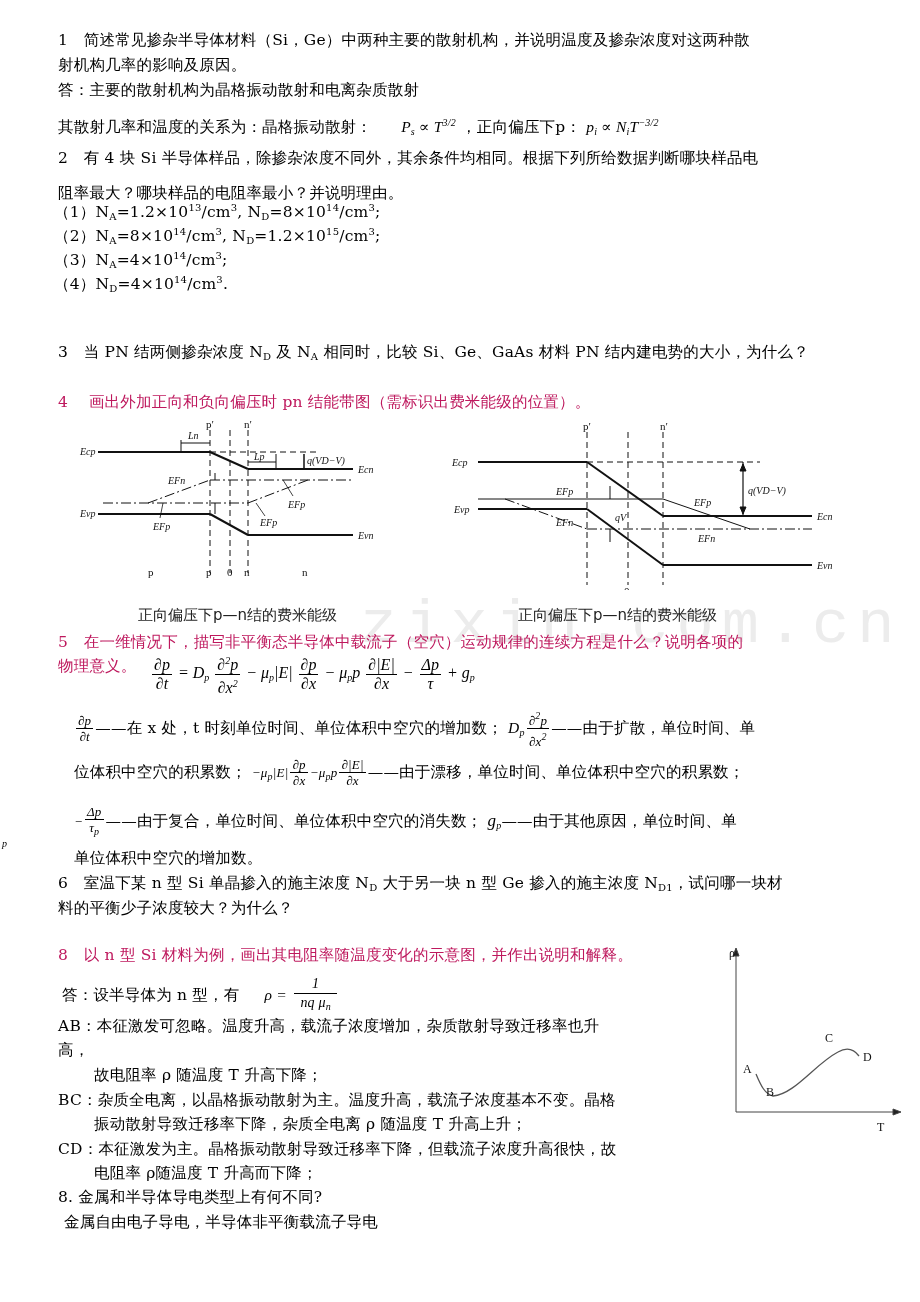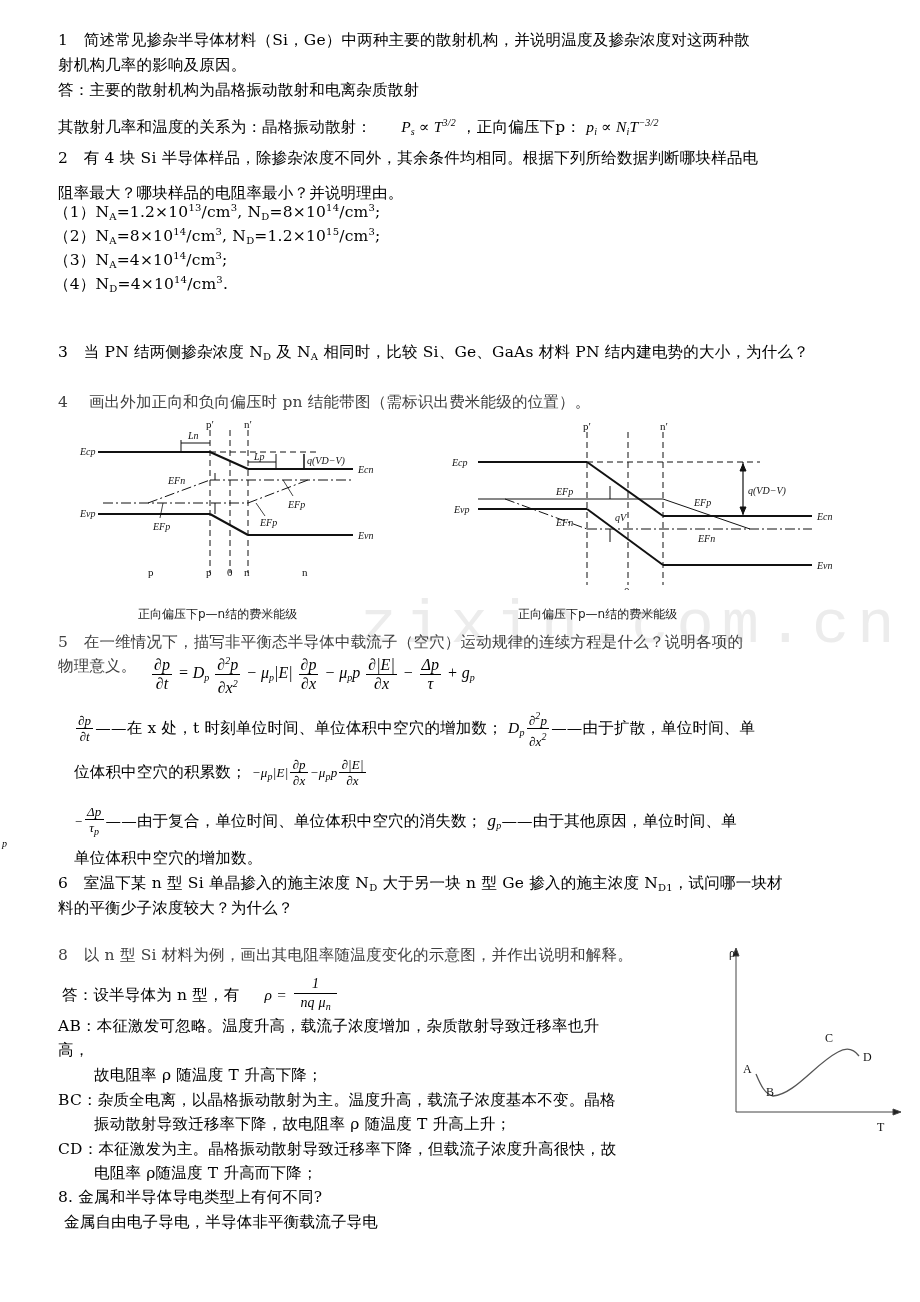--- a/index.html
+++ b/index.html
@@ -1,30 +1,30 @@
 <!DOCTYPE html>
 <html><head>
 <meta charset="utf-8">
 <style>
   html, body { margin:0; padding:0; background:#fff; }
   body { width:920px; height:1302px; position:relative; overflow:hidden;
          font-family: "DejaVu Serif", "Liberation Serif", serif; color:#000; }
   .line { position:absolute; left:58px; font-size:15.5px; line-height:20px; white-space:nowrap; letter-spacing:0.2px; }
-  .red { color:#404040; }
+  .red { color:#be185d; }
   .sub { font-size:10px; vertical-align:-3px; }
   .sup { font-size:10px; vertical-align:6px; }
   .math { font-family: "Liberation Serif", "DejaVu Serif", serif; font-style:italic; }
   .frac { display:inline-block; vertical-align:middle; text-align:center; font-family:"Liberation Serif", serif; font-style:italic; margin:0 2px; }
   .frac > span { display:block; line-height:18px; }
   .frac .num { border-bottom:1px solid #000; padding:0 2px; }
   .frac.sm { font-size:13px; }
   .frac.sm > span { line-height:15px; }
   .watermark { position:absolute; left:360px; top:590px; font-family:Liberation Mono, monospace; font-size:62px;
                color:rgba(200,200,200,0.35); letter-spacing:8px; pointer-events:none; }
-  .cap { position:absolute; font-family:"DejaVu Sans", sans-serif; font-size:12px; color:#222; white-space:nowrap; }
+  .cap { position:absolute; font-family:"DejaVu Sans", sans-serif; font-size:15px; color:#222; white-space:nowrap; }
   svg text { font-family:"Liberation Serif", serif; }
 </style>
 </head>
 <body>
 
 <div class="watermark">zixin.com.cn</div>
 
 <div class="line" style="top:30px">1　简述常见掺杂半导体材料（Si，Ge）中两种主要的散射机构，并说明温度及掺杂浓度对这两种散</div>
 <div class="line" style="top:55px">射机构几率的影响及原因。</div>
 <div class="line" style="top:80px">答：主要的散射机构为晶格振动散射和电离杂质散射</div>
@@ -167,21 +167,21 @@
   <span class="frac"><span class="num">∂|E|</span><span>∂x</span></span> −
   <span class="frac"><span class="num">Δp</span><span>τ</span></span> + g<span class="sub">p</span>
 </div>
 
 <div class="line" style="top:708px; left:74px">
   <span class="frac sm"><span class="num">∂p</span><span>∂t</span></span><span>——在 x 处，t 时刻单位时间、单位体积中空穴的增加数；</span>
   <span class="math">D<span class="sub">p</span></span><span class="frac sm"><span class="num">∂<span class="sup">2</span>p</span><span>∂x<span class="sup">2</span></span></span><span>——由于扩散，单位时间、单</span>
 </div>
 <div class="line" style="top:757px; left:74px">
   <span>位体积中空穴的积累数；</span>
-  <span class="math" style="font-size:13px;">−μ<span class="sub">p</span>|E|</span><span class="frac sm"><span class="num">∂p</span><span>∂x</span></span><span class="math" style="font-size:13px;">−μ<span class="sub">p</span>p</span><span class="frac sm"><span class="num">∂|E|</span><span>∂x</span></span>
+  <span class="math" style="font-size:13px;">−μ<span class="sub">p</span>|E|</span><span class="frac sm"><span class="num">∂p</span><span>∂x</span></span><span class="math" style="font-size:13px;">−μ<span class="sub">p</span>p</span><span class="frac sm"><span class="num">∂|E|</span><span>∂x</span></span><span>——由于漂移，单位时间、单位体积中空穴的积累数；</span>
 </div>
 <div class="line" style="top:804px; left:74px">
   <span class="math" style="font-size:13px;">−</span><span class="frac sm"><span class="num">Δp</span><span>τ<span class="sub">p</span></span></span><span>——由于复合，单位时间、单位体积中空穴的消失数；</span>
   <span class="math" style="font-size:17px;">g<span class="sub">p</span></span><span>——由于其他原因，单位时间、单</span>
 </div>
 <div class="math" style="position:absolute; left:2px; top:838px; font-size:10px;">p</div>
 <div class="line" style="top:848px; left:74px">单位体积中空穴的增加数。</div>
 
 <div class="line" style="top:873px">6　室温下某 n 型 Si 单晶掺入的施主浓度 N<span class="sub">D</span> 大于另一块 n 型 Ge 掺入的施主浓度 N<span class="sub">D1</span>，试问哪一块材</div>
 <div class="line" style="top:898px">料的平衡少子浓度较大？为什么？</div>
@@ -189,21 +189,21 @@
 <div class="line red" style="top:945px">8　以 n 型 Si 材料为例，画出其电阻率随温度变化的示意图，并作出说明和解释。</div>
 <div class="line" style="top:975px; left:62px">
   <span>答：设半导体为 n 型，有</span>
   <span class="math" style="margin-left:20px;">ρ =</span>
   <span class="frac" style="font-size:14px;"><span class="num" style="padding:0 18px;">1</span><span>nq μ<span class="sub">n</span></span></span>
 </div>
 <div class="line" style="top:1016px">AB：本征激发可忽略。温度升高，载流子浓度增加，杂质散射导致迁移率也升</div>
 <div class="line" style="top:1040px">高，</div>
 <div class="line" style="top:1065px; left:94px">故电阻率 ρ 随温度 T 升高下降；</div>
 <div class="line" style="top:1090px">BC：杂质全电离，以晶格振动散射为主。温度升高，载流子浓度基本不变。晶格</div>
-<div class="line" style="top:1114px; left:94px">振动散射导致迁移率下降，故电阻率 ρ 随温度 T 升高上升；</div>
+<div class="line" style="top:1114px; left:94px">振动散射导致迁移率下降，杂质全电离 ρ 随温度 T 升高上升；</div>
 <div class="line" style="top:1139px">CD：本征激发为主。晶格振动散射导致迁移率下降，但载流子浓度升高很快，故</div>
 <div class="line" style="top:1163px; left:94px">电阻率 ρ随温度 T 升高而下降；</div>
 
 <svg style="position:absolute; left:725px; top:944px;" width="180" height="190" viewBox="0 0 180 190">
   <g stroke="#444" fill="none" stroke-width="1">
     <line x1="11" y1="8" x2="11" y2="168"></line>
     <line x1="11" y1="168" x2="172" y2="168"></line>
     <polygon points="11,4 8,12 14,12" fill="#222"></polygon>
     <polygon points="176,168 168,165 168,171" fill="#222"></polygon>
     <path d="M 31 130 C 36 142, 40 150, 48 152 C 70 150, 90 120, 113 108 C 120 104, 128 104, 134 112" stroke="#555" stroke-width="1.3"></path>

